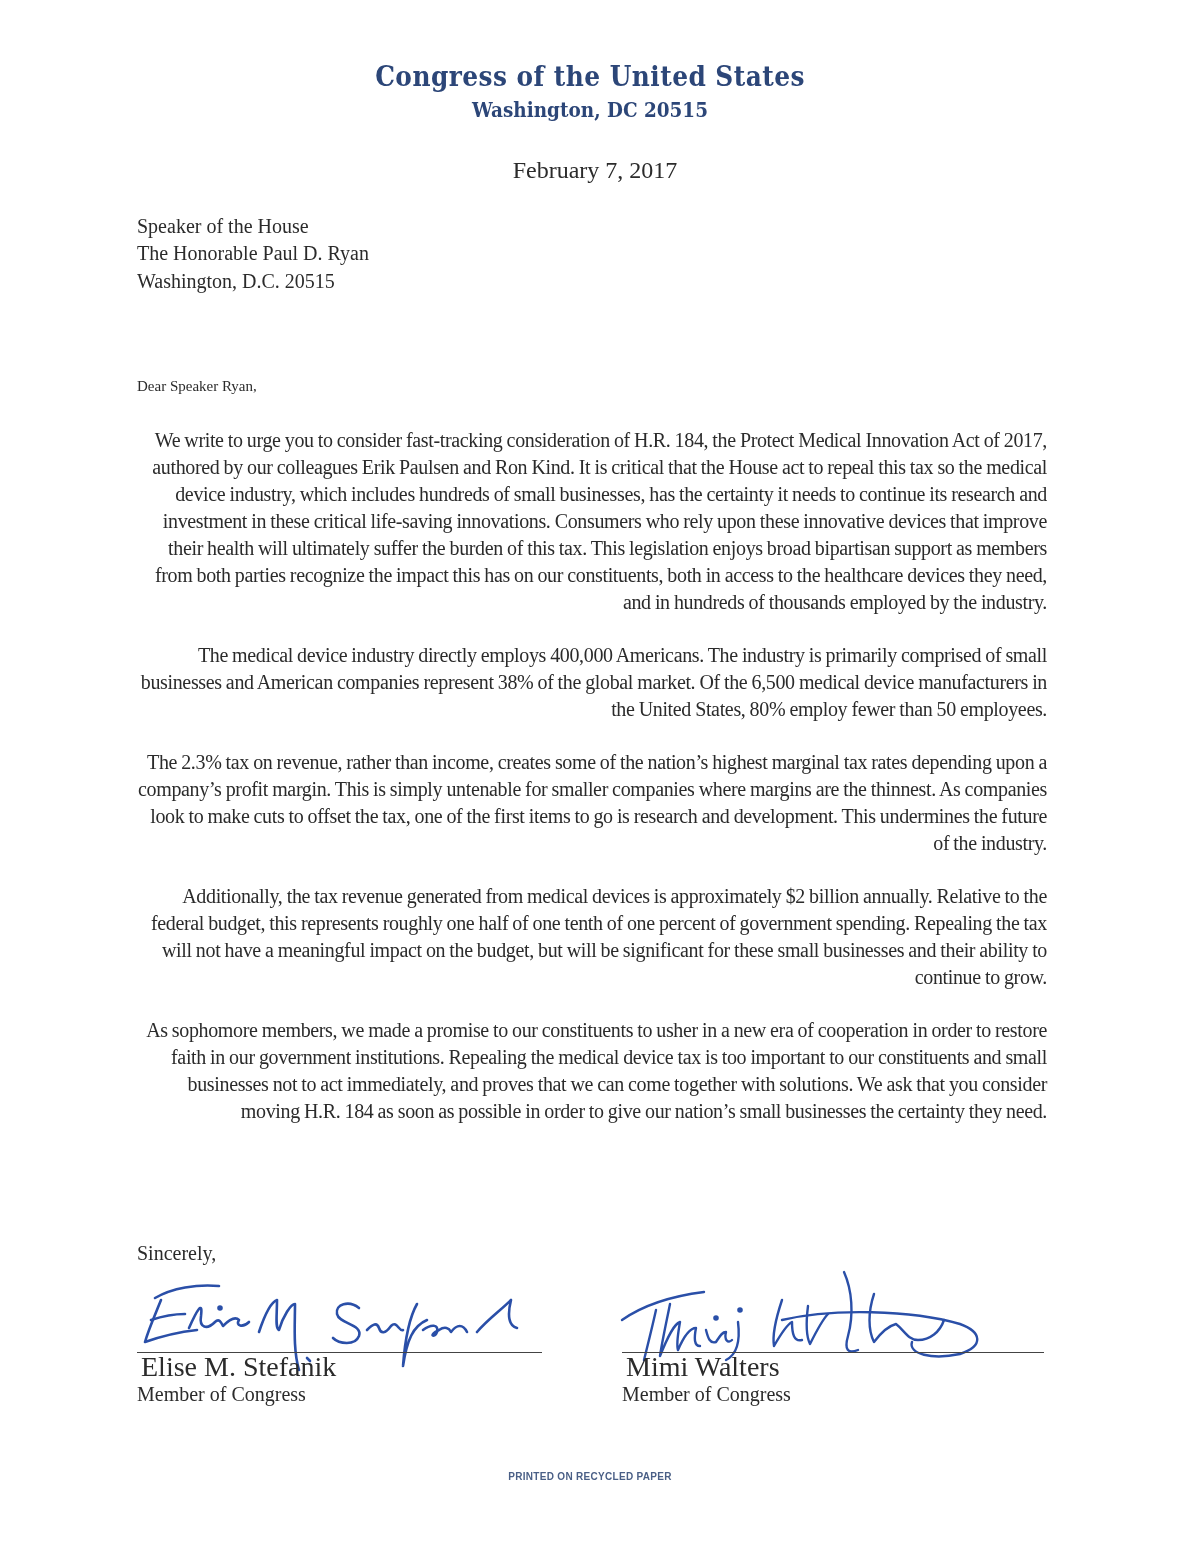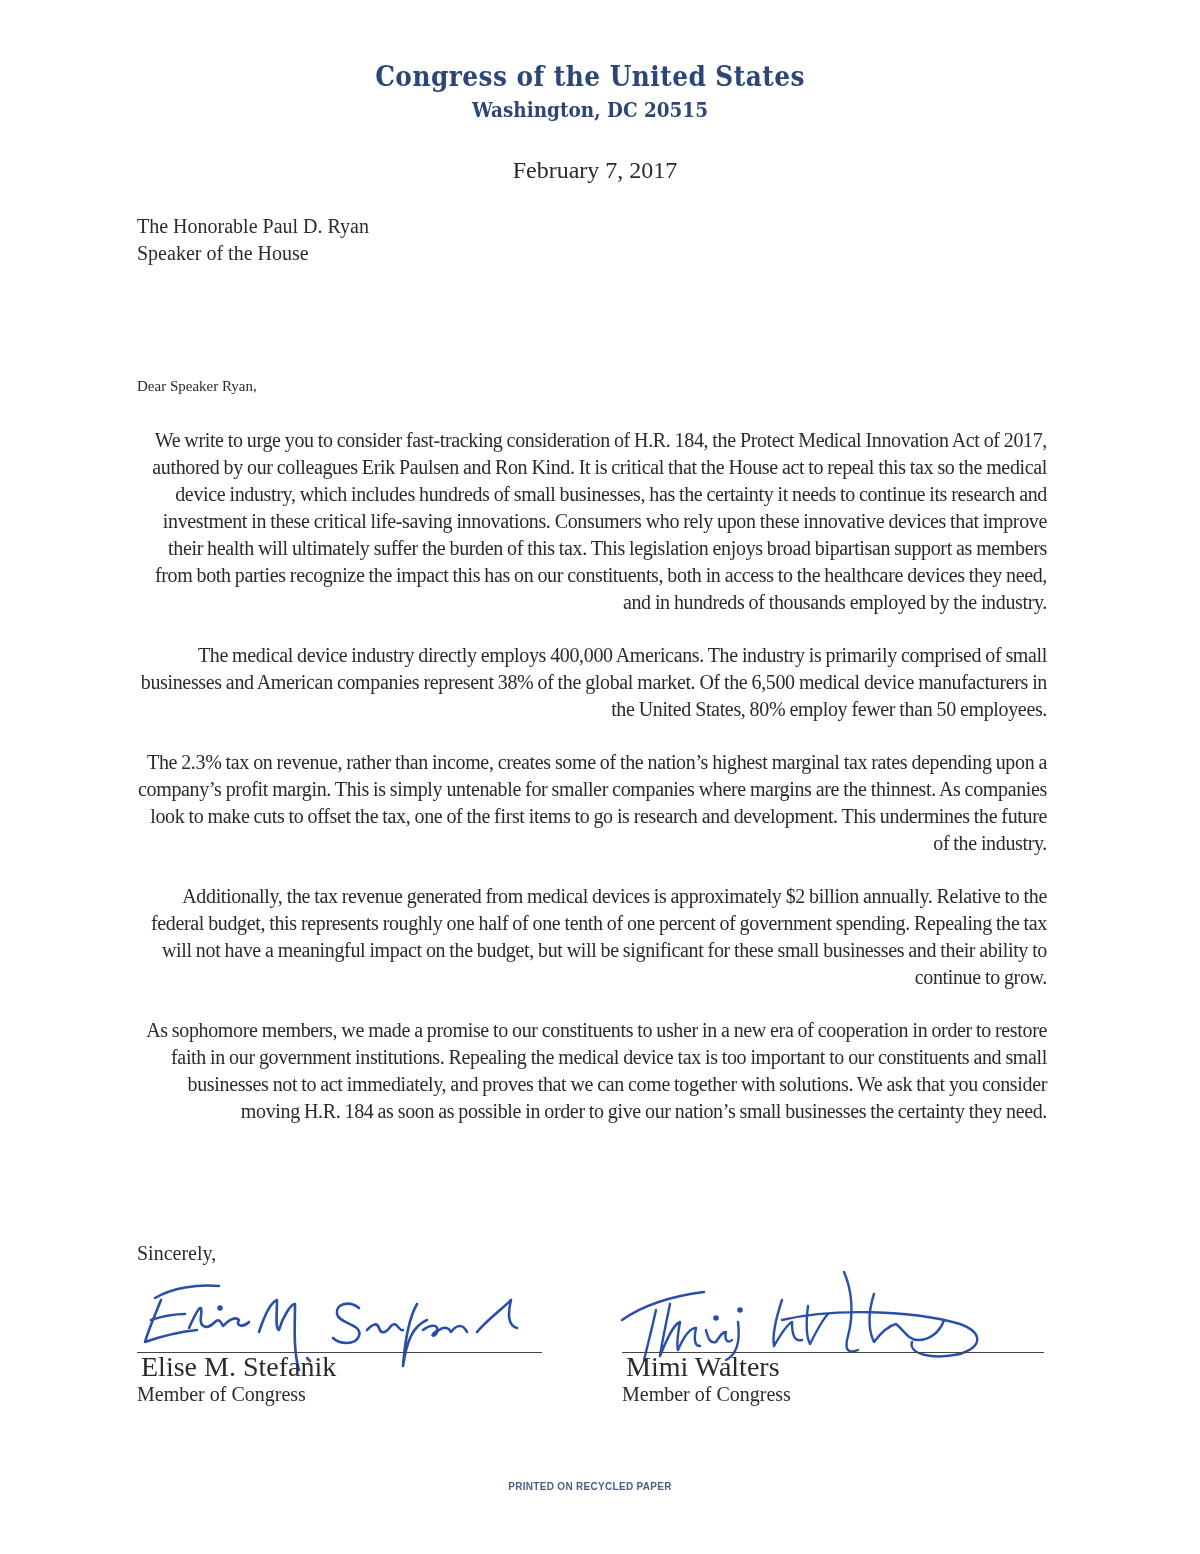--- a/index.html
+++ b/index.html
@@ -128,36 +128,36 @@
       position: absolute;
       top: 1471px;
       left: 0;
       width: 1180px;
       text-align: center;
       font-family: "Liberation Sans", "DejaVu Sans", sans-serif;
       font-weight: bold;
       font-size: 10px;
       letter-spacing: 0.3px;
       color: #4a5f86;
-      margin-top: 10px;
     }
   </style>
 </head>
 <body>
 
 <div class="letterhead">
   <span class="lh-title">Congress of the United States</span>
   <span class="lh-sub">Washington, DC 20515</span>
 </div>
 
 <div class="date">February 7, 2017</div>
 
 <div class="address">
+  <div>Speaker of the House</div>
   <div>The Honorable Paul D. Ryan</div>
-  <div>Speaker of the House</div>
+  <div>Washington, D.C. 20515</div>
 </div>
 
 <div class="salutation">Dear Speaker Ryan,</div>
 
 <div class="body-text">
   <p class="p1">We write to urge you to consider fast-tracking consideration of H.R. 184, the Protect Medical Innovation Act of 2017, authored by our colleagues Erik Paulsen and Ron Kind. It is critical that the House act to repeal this tax so the medical device industry, which includes hundreds of small businesses, has the certainty it needs to continue its research and investment in these critical life-saving innovations. Consumers who rely upon these innovative devices that improve their health will ultimately suffer the burden of this tax. This legislation enjoys broad bipartisan support as members from both parties recognize the impact this has on our constituents, both in access to the healthcare devices they need, and in hundreds of thousands employed by the industry.</p>
   <p class="p2">The medical device industry directly employs 400,000 Americans. The industry is primarily comprised of small businesses and American companies represent 38% of the global market. Of the 6,500 medical device manufacturers in the United States, 80% employ fewer than 50 employees.</p>
   <p class="p3">The 2.3% tax on revenue, rather than income, creates some of the nation’s highest marginal tax rates depending upon a company’s profit margin. This is simply untenable for smaller companies where margins are the thinnest. As companies look to make cuts to offset the tax, one of the first items to go is research and development. This undermines the future of the industry.</p>
   <p class="p4">Additionally, the tax revenue generated from medical devices is approximately $2 billion annually. Relative to the federal budget, this represents roughly one half of one tenth of one percent of government spending. Repealing the tax will not have a meaningful impact on the budget, but will be significant for these small businesses and their ability to continue to grow.</p>
   <p class="p5">As sophomore members, we made a promise to our constituents to usher in a new era of cooperation in order to restore faith in our government institutions. Repealing the medical device tax is too important to our constituents and small businesses not to act immediately, and proves that we can come together with solutions. We ask that you consider moving H.R. 184 as soon as possible in order to give our nation’s small businesses the certainty they need.</p>

